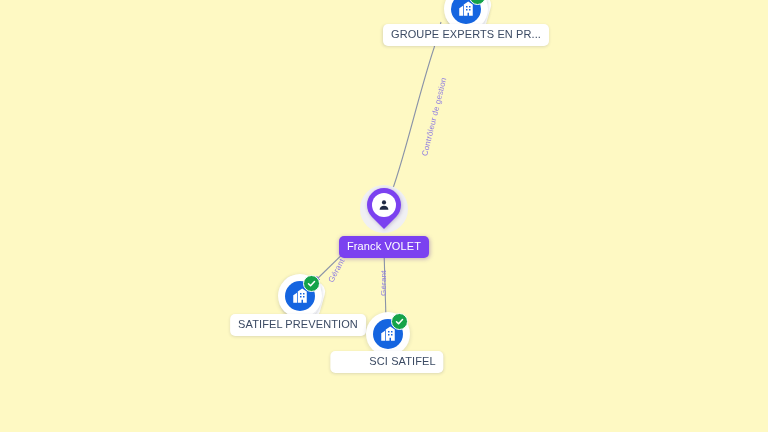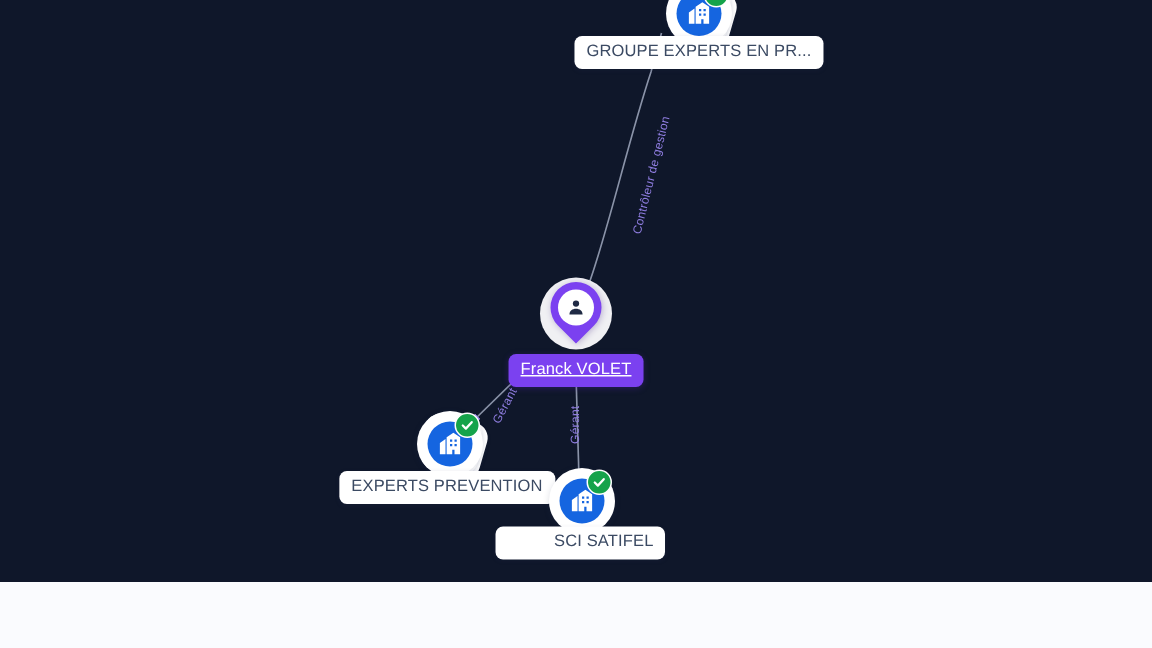--- a/index.html
+++ b/index.html
@@ -9,22 +9,22 @@
   body {
     width: 768px;
     height: 432px;
     background: #fafbfe;
     font-family: "Liberation Sans", sans-serif;
     overflow: hidden;
   }
   #graph-canvas {
     position: relative;
     width: 768px;
-    height: 388px;
-    background: #0f172a;
+    height: 432px;
+    background: #fef9c3;
   }
   #edge-layer {
     position: absolute;
     left: 0;
     top: 0;
     width: 768px;
     height: 432px;
   }
 
   
@@ -134,21 +134,20 @@
     background: #ffffff;
     color: #3b4a63;
     box-shadow: 0 1px 3px rgba(40,50,90,0.15);
     letter-spacing: 0.1px;
     cursor: pointer;
   }
   .node-label.selected {
     background: #7b41f0;
     color: #ffffff;
     box-shadow: 0 1px 4px rgba(80,40,170,0.35);
-    text-decoration: underline;
   }
 
   
   .edge-label {
     position: absolute;
     white-space: nowrap;
     font-size: 8px;
     line-height: 1;
     color: #8f7de0;
     letter-spacing: 0.2px;
@@ -225,21 +224,21 @@
           </svg>
         </div>
         <div class="check-badge">
           <svg width="9" height="9" viewBox="0 0 24 24" fill="none" stroke="#ffffff" stroke-width="4" stroke-linecap="round" stroke-linejoin="round">
             <path d="M4 12.5 L9.5 18 L20 6.5"></path>
           </svg>
         </div>
       </div>
     </div>
   </div>
-  <div class="node-label" style="left:298px; top:314px;">EXPERTS PREVENTION</div>
+  <div class="node-label" style="left:298px; top:314px;">SATIFEL PREVENTION</div>
 
   <div class="node" style="left:388px; top:334px;">
     <div class="node-hit">
       <div class="company-shell">
         <div class="company-disc"></div>
         <div class="company-icon">
           <svg width="18" height="18" viewBox="0 0 24 24" fill="#ffffff">
             <path d="M3 21V11l5-3.5V21H3zm6 0V6l6-4 6 4v15h-5v-4h-2v4H9zm3-11h2V8h-2v2zm4 0h2V8h-2v2zm-4 4h2v-2h-2v2zm4 0h2v-2h-2v2z"></path>
           </svg>
         </div>

